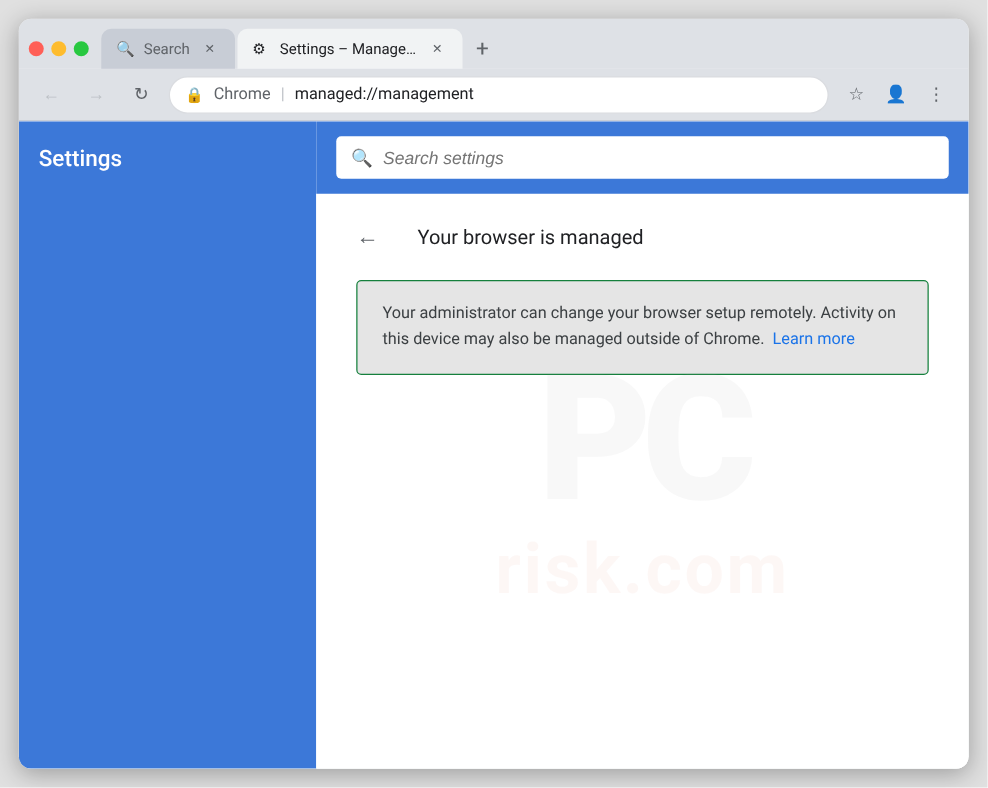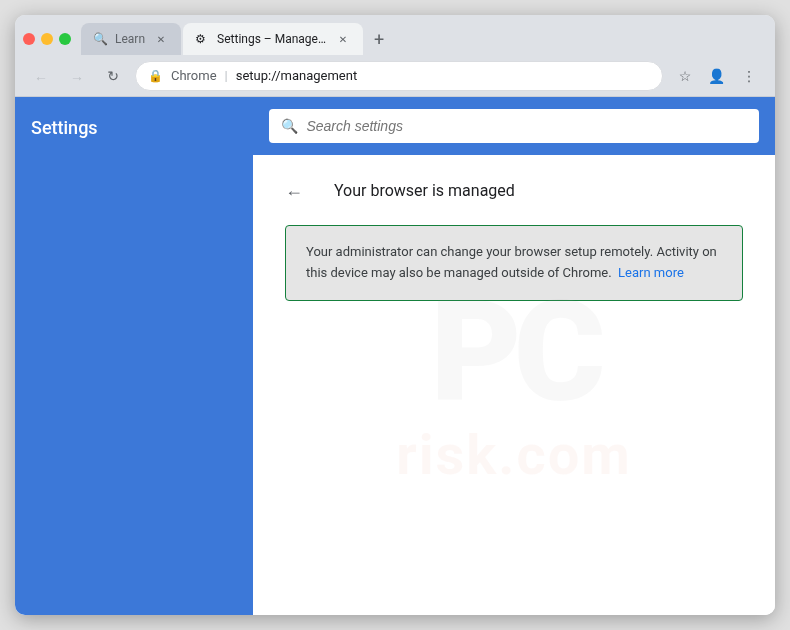--- a/index.html
+++ b/index.html
@@ -346,21 +346,21 @@
   <div class="title-bar">
     <div class="window-controls">
       <div class="control-btn control-close"></div>
       <div class="control-btn control-min"></div>
       <div class="control-btn control-max"></div>
     </div>
     <div class="tabs-container">
 
       <div class="tab tab-inactive">
         <span class="tab-favicon">🔍</span>
-        <span class="tab-label">Learn</span>
+        <span class="tab-label">Search</span>
         <div class="tab-close">✕</div>
       </div>
 
       <div class="tab tab-active">
         <span class="tab-favicon">⚙</span>
         <span class="tab-label">Settings – Management</span>
         <div class="tab-close">✕</div>
       </div>
       <div class="new-tab-btn">+</div>
     </div>
@@ -373,21 +373,21 @@
     <div class="nav-btn disabled" title="Forward">
       <span>→</span>
     </div>
     <div class="nav-btn" title="Reload">
       <span>↻</span>
     </div>
     <div class="url-bar">
       <span class="url-lock-icon">🔒</span>
       <span class="url-origin">Chrome</span>
       <span class="url-separator">|</span>
-      <span class="url-path">setup://management</span>
+      <span class="url-path">managed://management</span>
     </div>
     <div class="address-actions">
       <div class="addr-icon-btn">
         <span>☆</span>
       </div>
       <div class="addr-icon-btn">
         <span>👤</span>
       </div>
       <div class="addr-icon-btn">
         <span>⋮</span>

